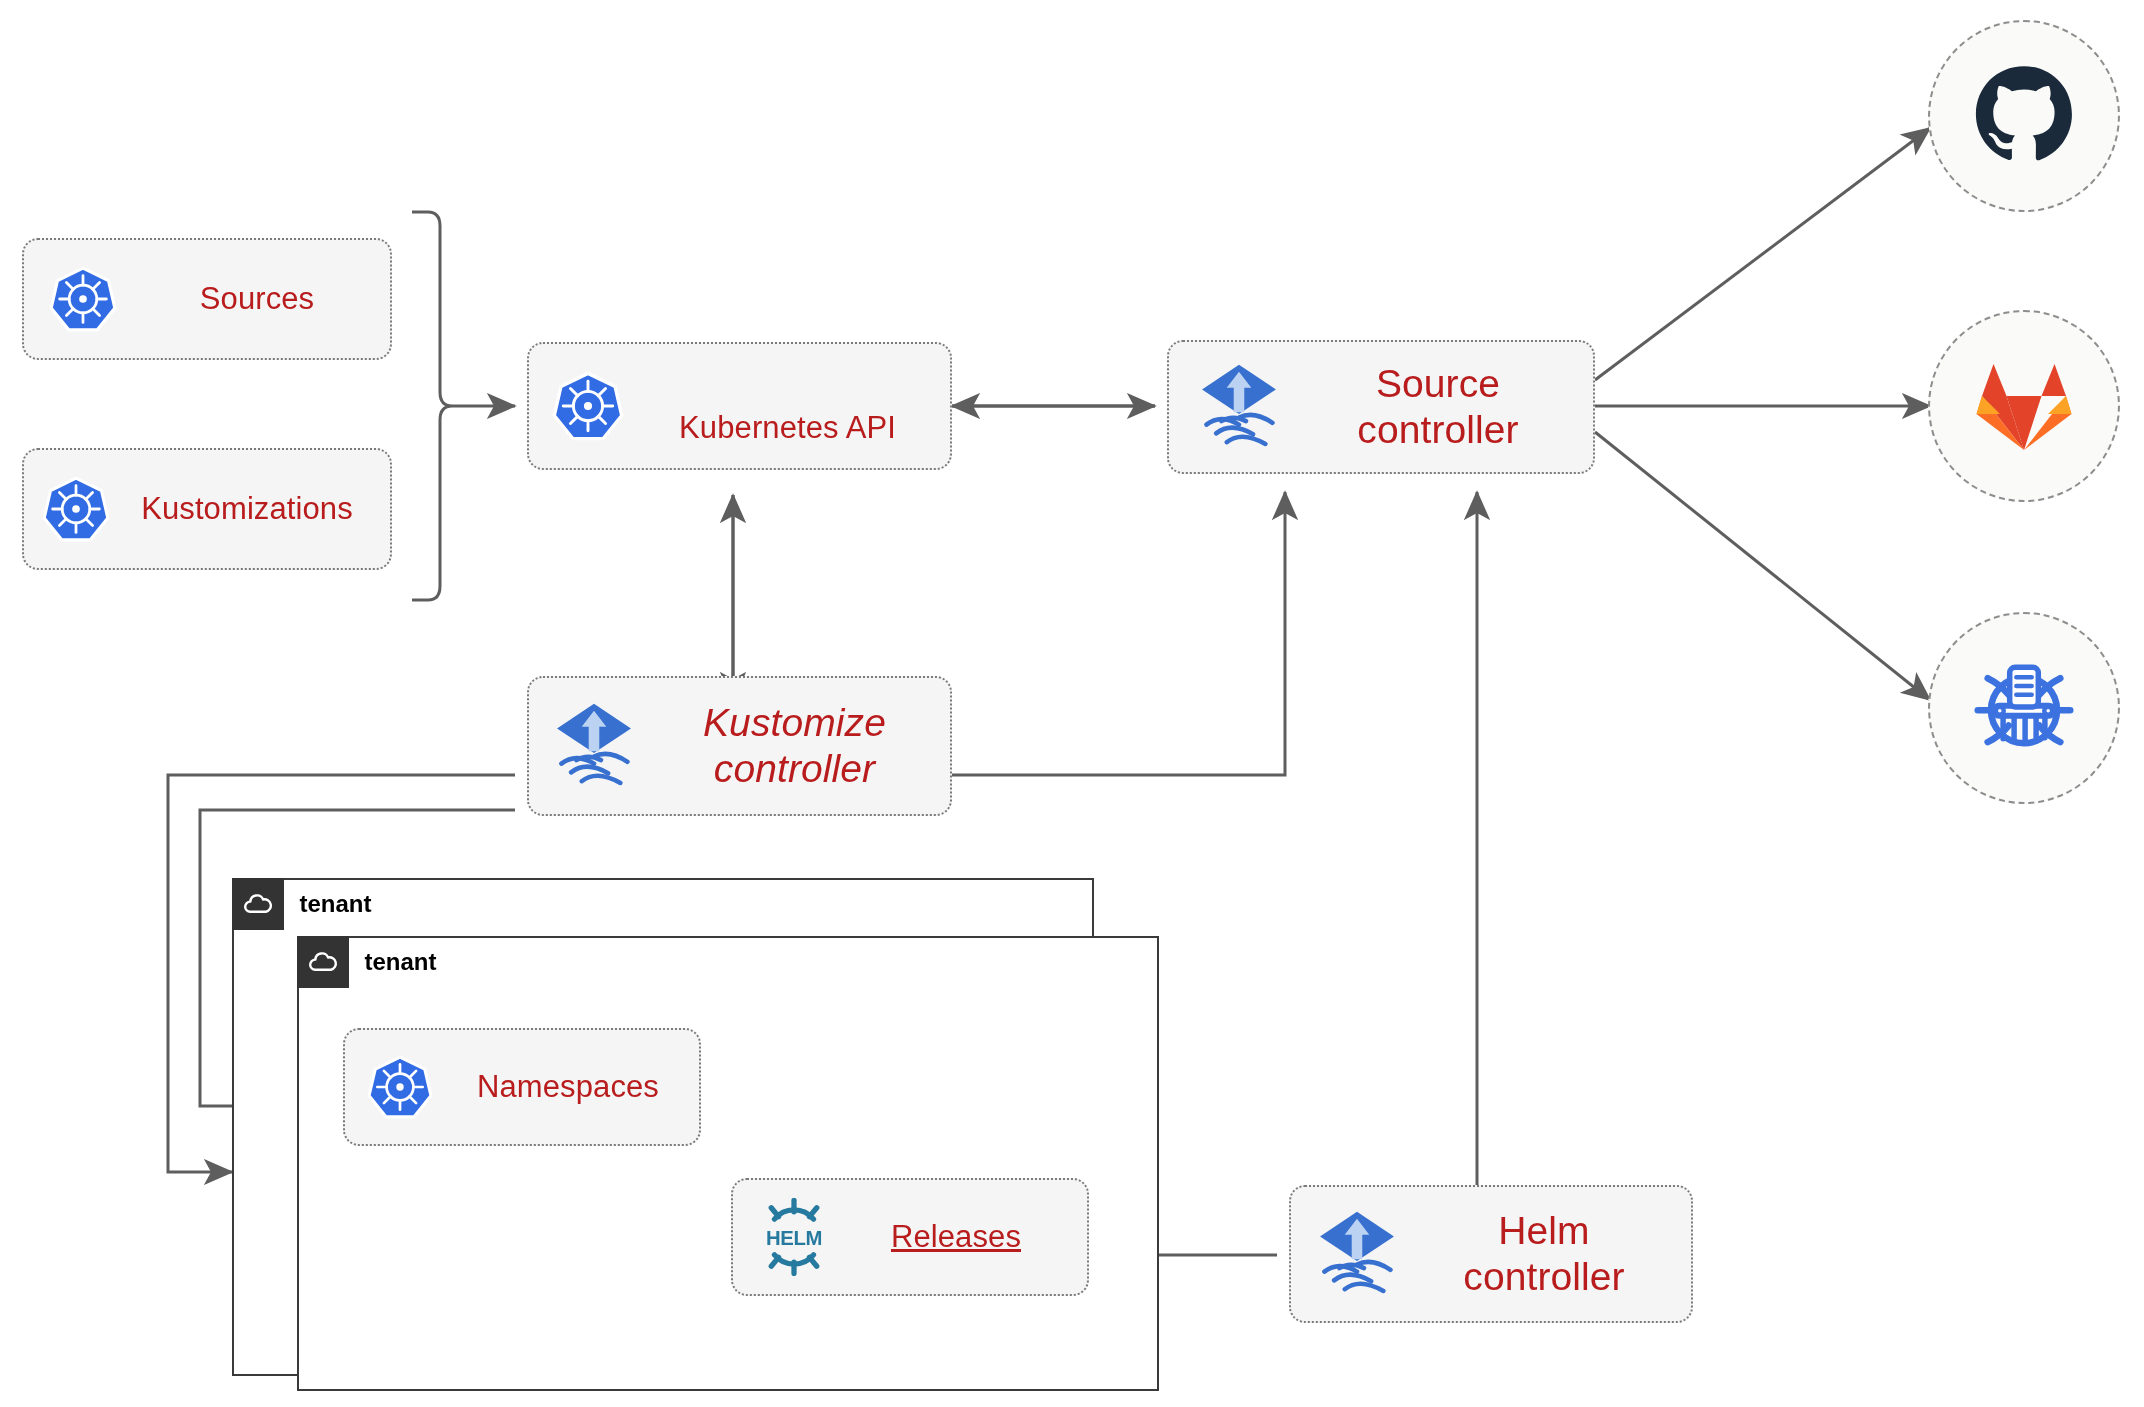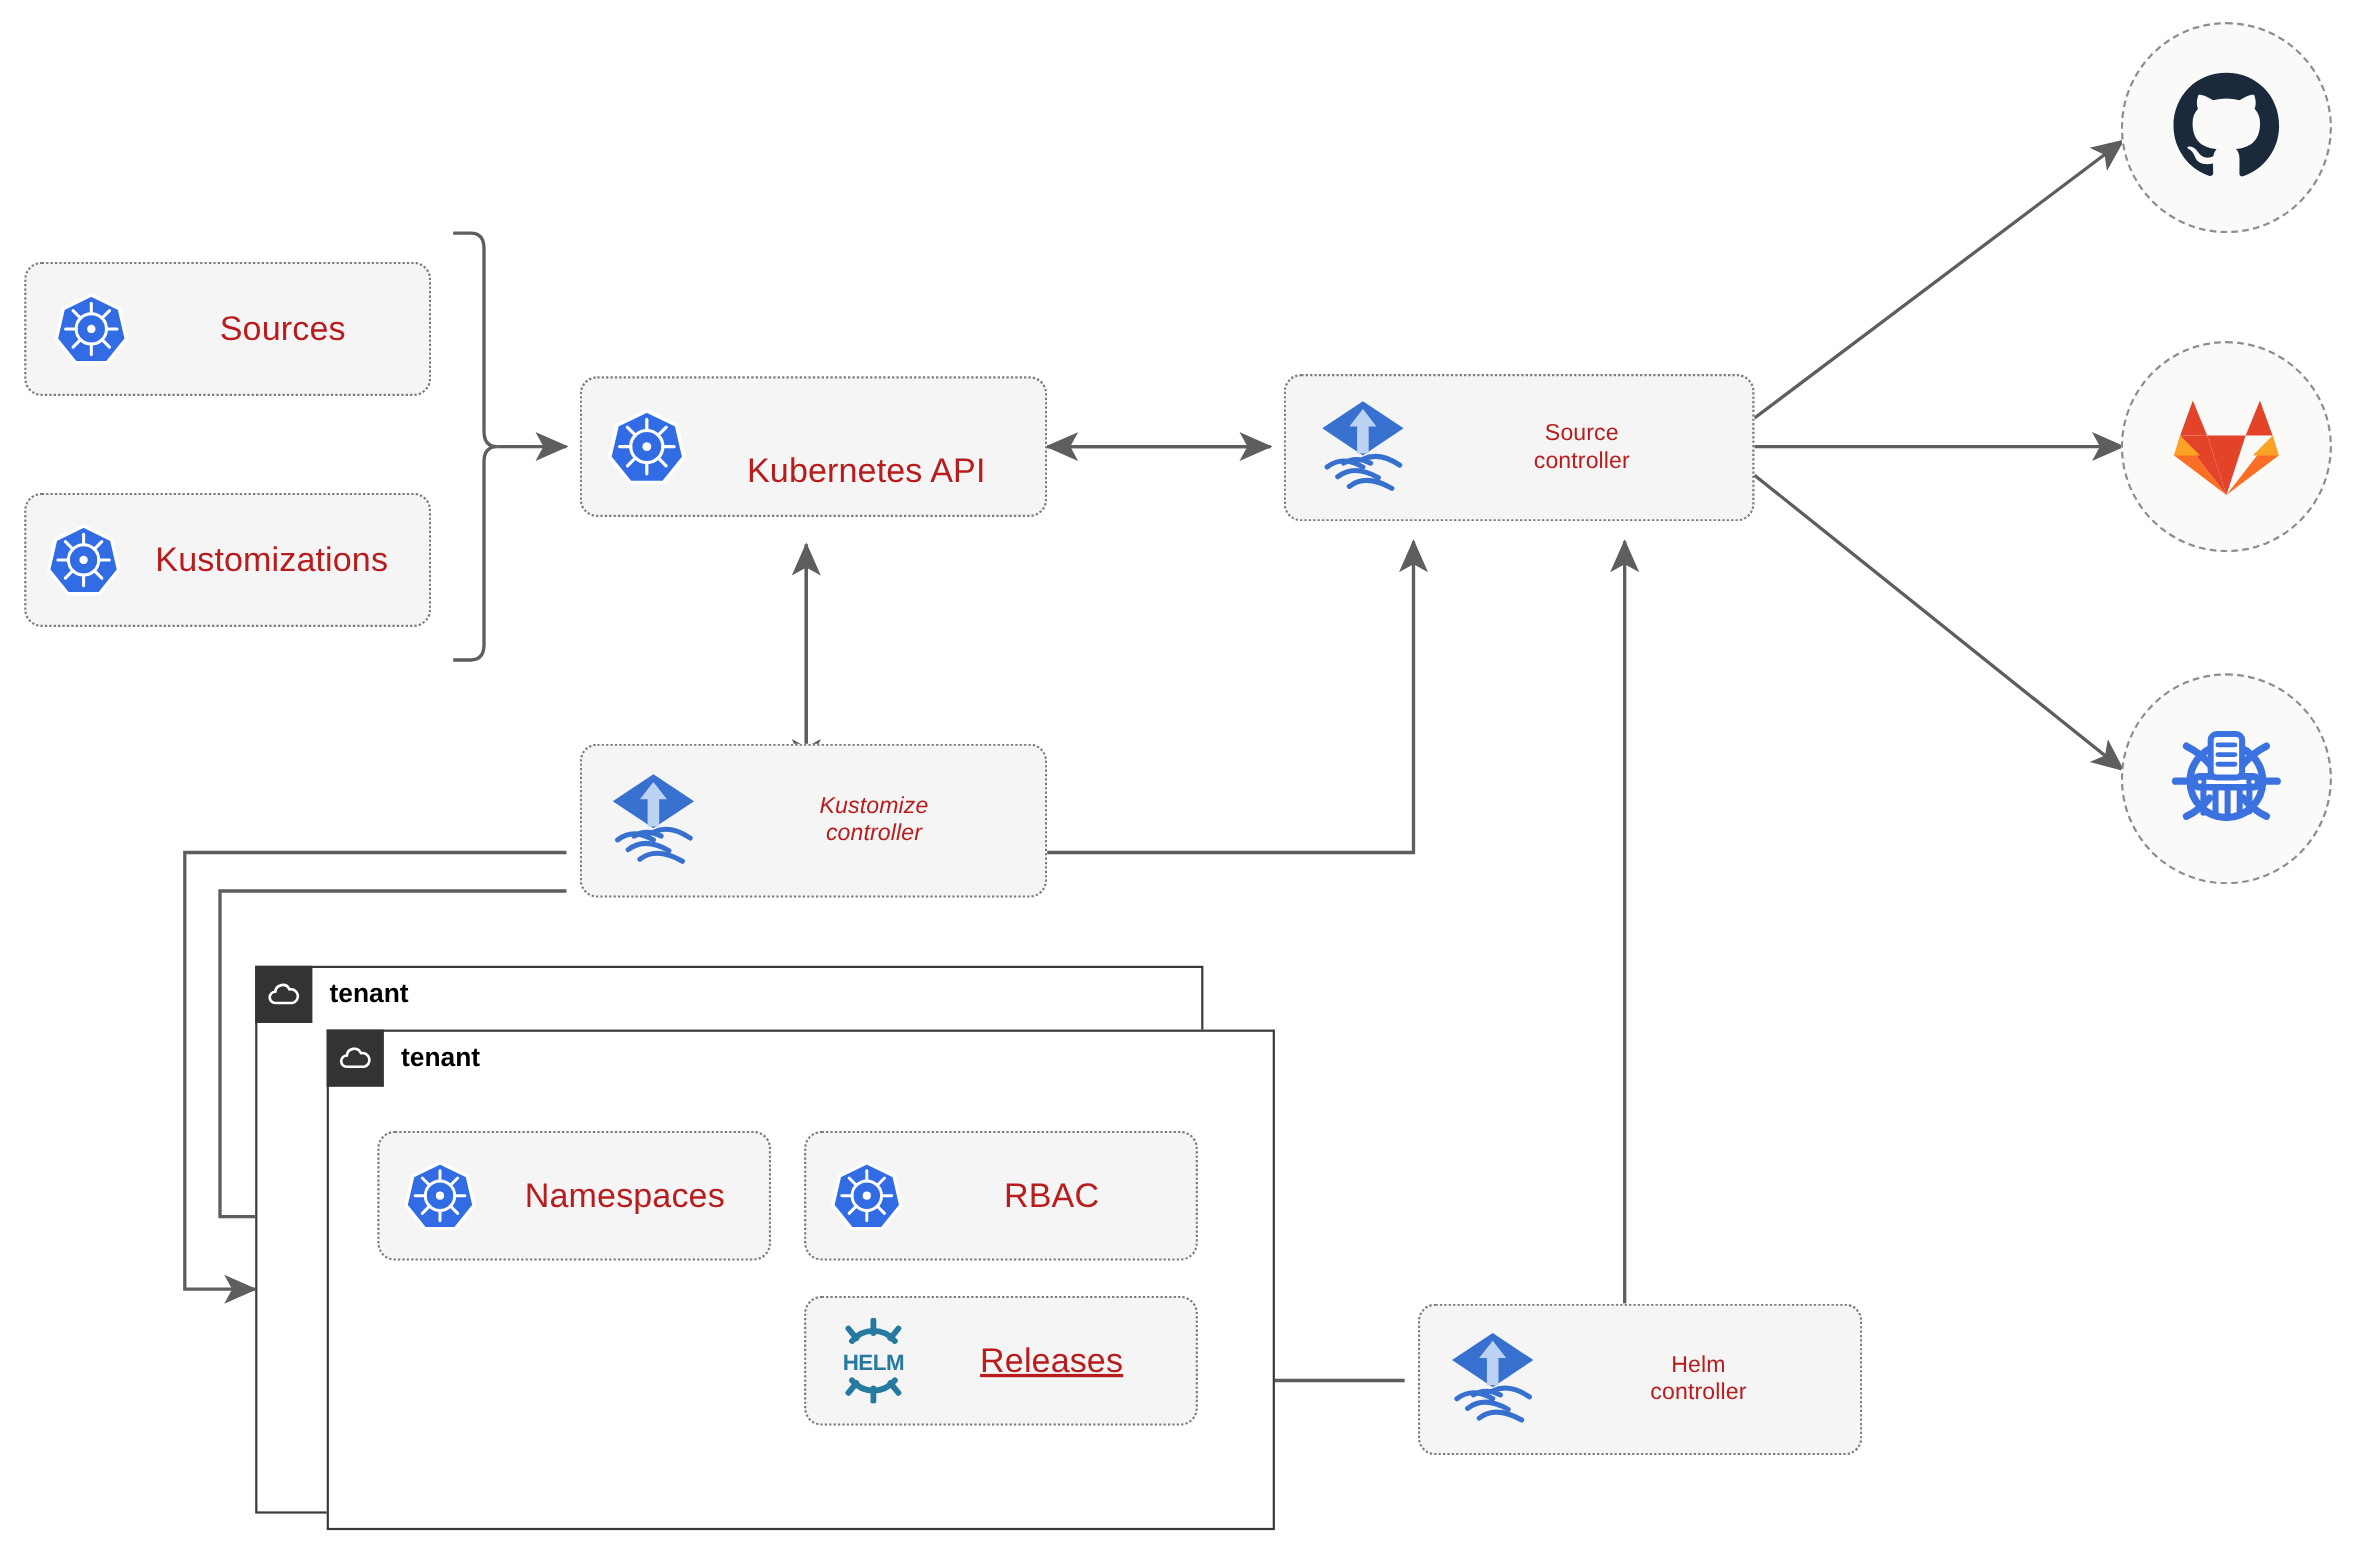--- a/index.html
+++ b/index.html
@@ -14,21 +14,21 @@
     border-radius:16px;
     display:flex;align-items:center;
     box-sizing:border-box;
   }
   .node .ico{flex:0 0 auto;display:flex;align-items:center;justify-content:center;}
   .node .lbl{
     flex:1 1 auto;text-align:center;color:#b91c1c;
     font-size:31px;line-height:1.18;letter-spacing:.1px;
     padding-right:18px;
   }
-  .node.two-line .lbl{font-size:21px;}
+  .node.two-line .lbl{font-size:39px;}
 
   
   .tenant{
     position:absolute;background:#ffffff;border:2.5px solid #3a3a3a;box-sizing:border-box;
   }
   .tenant .titlebar{
     position:absolute;left:-2.5px;top:-2.5px;height:52px;
     display:flex;align-items:center;
     background:transparent;
   }
@@ -120,40 +120,20 @@
             <path d="M22.8 22.8 L16.4 16.4"></path>
               <path d="M41.2 41.2 L47.6 47.6"></path>
             <path d="M41.2 22.8 L47.6 16.4"></path>
               <path d="M22.8 41.2 L16.4 47.6"></path>
           </g>
         </svg>
       </div>
       <div class="lbl">Namespaces</div>
     </div>
 
-    <div class="node" style="left:432px;top:90px;width:358px;height:118px;">
-      <div class="ico" style="width:110px;">
-        <svg width="66" height="66" viewBox="0 0 64 64">
-          <path d="M32 3 L56 14.6 L62 40.5 L45.5 61 L18.5 61 L2 40.5 L8 14.6 Z" fill="#326CE5" stroke="#ffffff" stroke-width="3"></path>
-          <g fill="none" stroke="#ffffff" stroke-width="2.6" stroke-linecap="round">
-            <circle cx="32" cy="32" r="13"></circle>
-            <circle cx="32" cy="32" r="3.6" fill="#ffffff" stroke="none"></circle>
-            <path d="M32 19 L32 10"></path>
-              <path d="M32 45 L32 54"></path>
-            <path d="M19 32 L10 32"></path>
-              <path d="M45 32 L54 32"></path>
-            <path d="M22.8 22.8 L16.4 16.4"></path>
-              <path d="M41.2 41.2 L47.6 47.6"></path>
-            <path d="M41.2 22.8 L47.6 16.4"></path>
-              <path d="M22.8 41.2 L16.4 47.6"></path>
-          </g>
-        </svg>
-      </div>
-      <div class="lbl">RBAC</div>
-    </div>
 
 
     <div class="node" style="left:432px;top:240px;width:358px;height:118px;">
       <div class="ico" style="width:122px;">
         <svg width="82" height="78" viewBox="0 0 100 96">
           <g stroke="#277A9F" stroke-width="6.5" fill="none" stroke-linecap="round">
             <path d="M26 26 A31 31 0 0 1 74 26"></path>
             <path d="M26 70 A31 31 0 0 0 74 70"></path>
             <path d="M50 3 L50 17"></path>
               <path d="M50 79 L50 93"></path>

